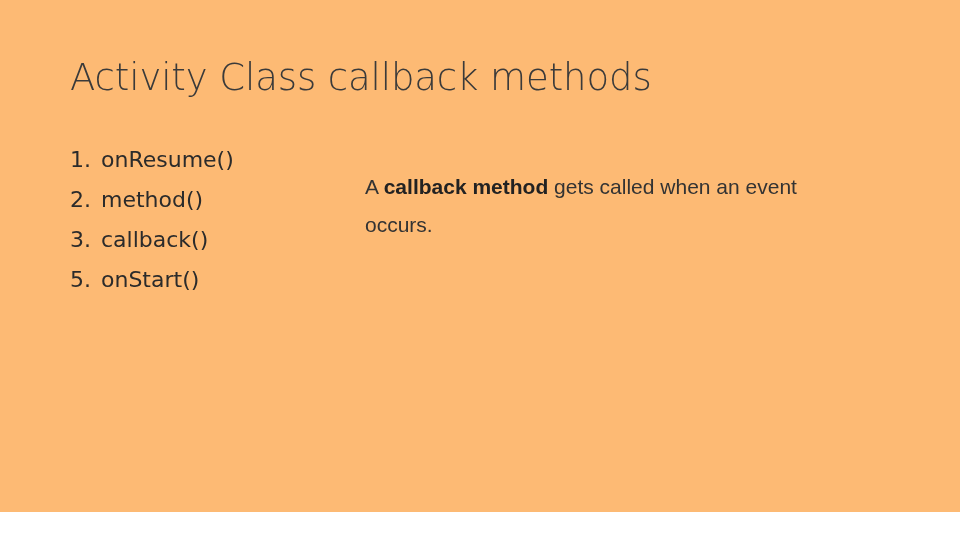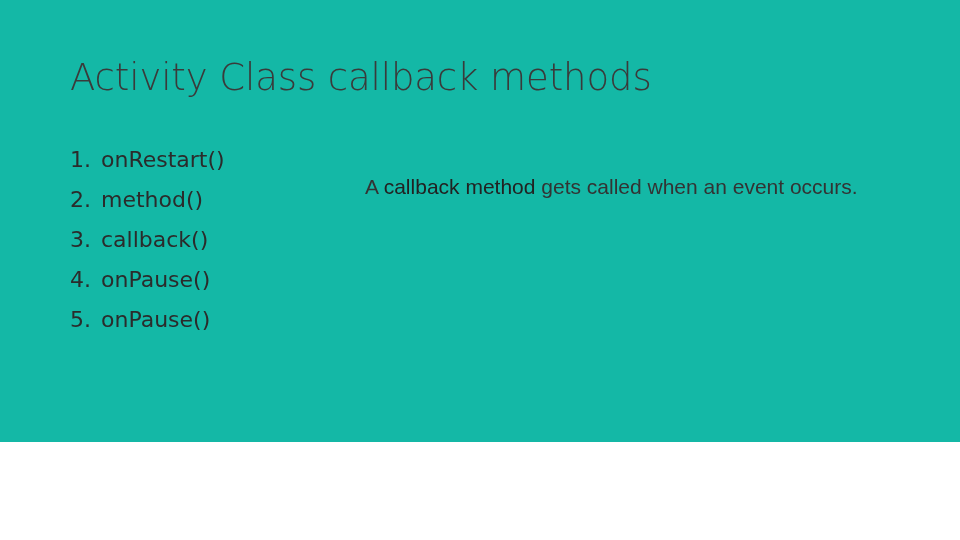--- a/index.html
+++ b/index.html
@@ -4,22 +4,22 @@
 <title>Activity Class callback methods</title>
 <style>
   html, body {
     margin: 0;
     padding: 0;
     background: #ffffff;
   }
   #slide {
     position: relative;
     width: 960px;
-    height: 442px;
-    background: #14b8a6;
+    height: 512px;
+    background: #fdba74;
     overflow: hidden;
     font-family: "Liberation Sans", sans-serif;
     -webkit-font-smoothing: antialiased;
   }
 
   
   #slide-title {
     position: absolute;
     left: 70px;
     top: 55px;
@@ -75,51 +75,47 @@
     top: 168px;
     width: 500px;
     font-family: "Liberation Sans", sans-serif;
     font-size: 21px;
     font-weight: 400;
     line-height: 38px;
     color: #333333;
   }
   #definition-block .emph {
     font-family: "Liberation Sans", sans-serif;
-    font-weight: 400;
+    font-weight: 700;
     color: #222222;
   }
 </style>
 </head>
 <body>
 
 <div id="slide">
 
   <div id="slide-title">Activity Class callback methods</div>
 
   <ol id="callback-list">
     <li>
       <span class="li-num">1.</span>
-      <span class="li-text">onRestart()</span>
+      <span class="li-text">onResume()</span>
     </li>
     <li>
       <span class="li-num">2.</span>
       <span class="li-text">method()</span>
     </li>
     <li>
       <span class="li-num">3.</span>
       <span class="li-text">callback()</span>
     </li>
     <li>
-      <span class="li-num">4.</span>
-      <span class="li-text">onPause()</span>
-    </li>
-    <li>
       <span class="li-num">5.</span>
-      <span class="li-text">onPause()</span>
+      <span class="li-text">onStart()</span>
     </li>
   </ol>
 
   <div id="definition-block">
     <span>A </span><span class="emph">callback method</span><span> gets called when an event occurs.</span>
   </div>
 
 </div>
 
 </body></html>

